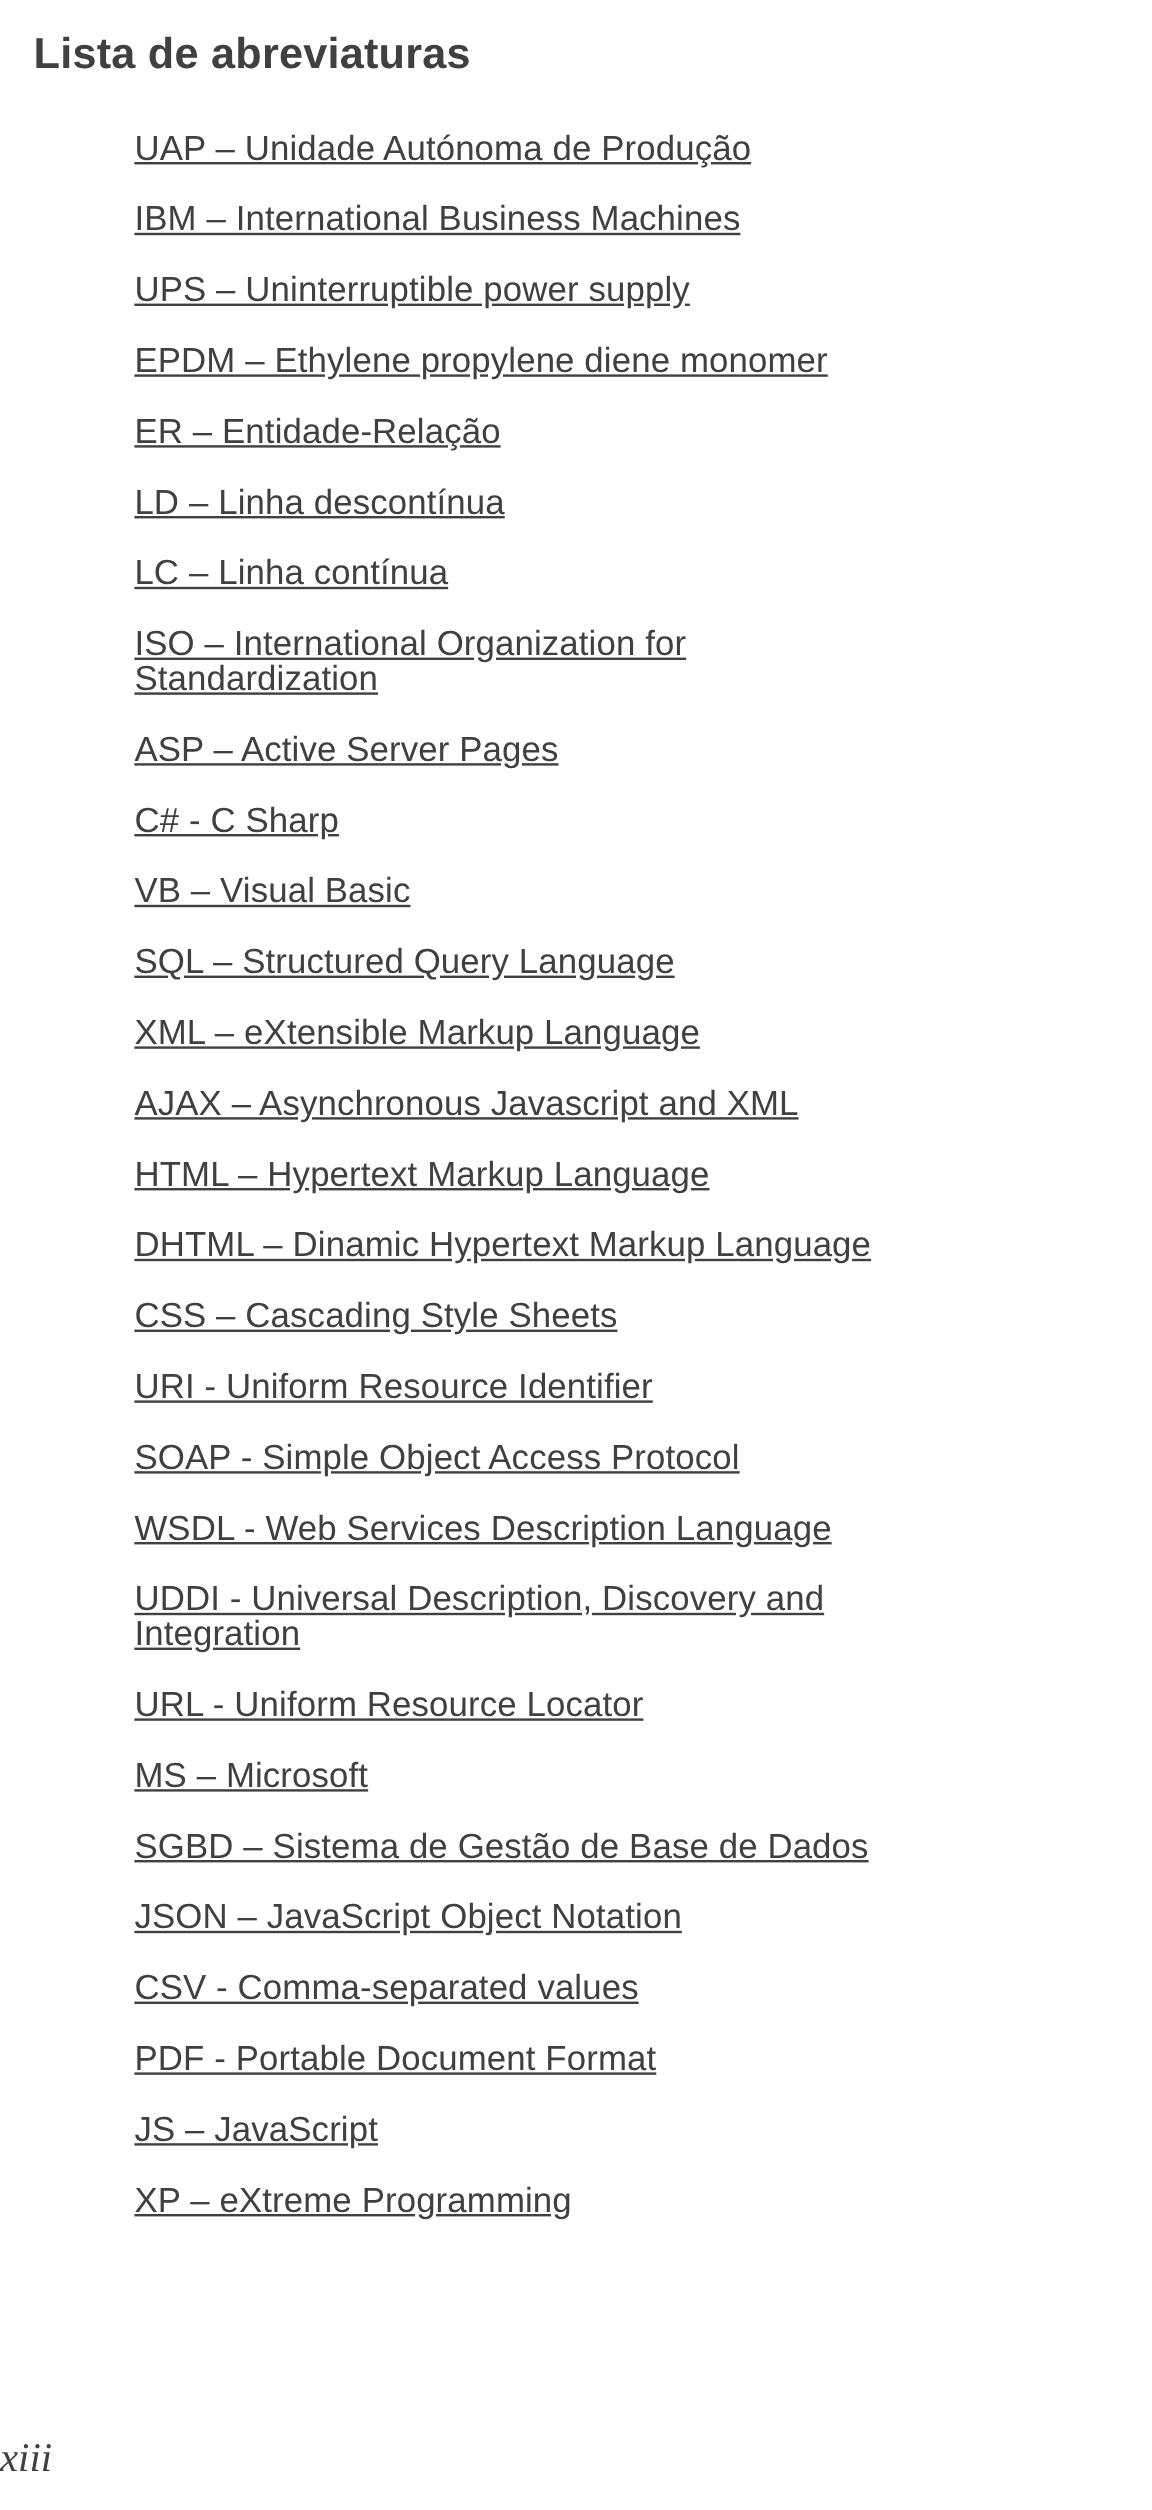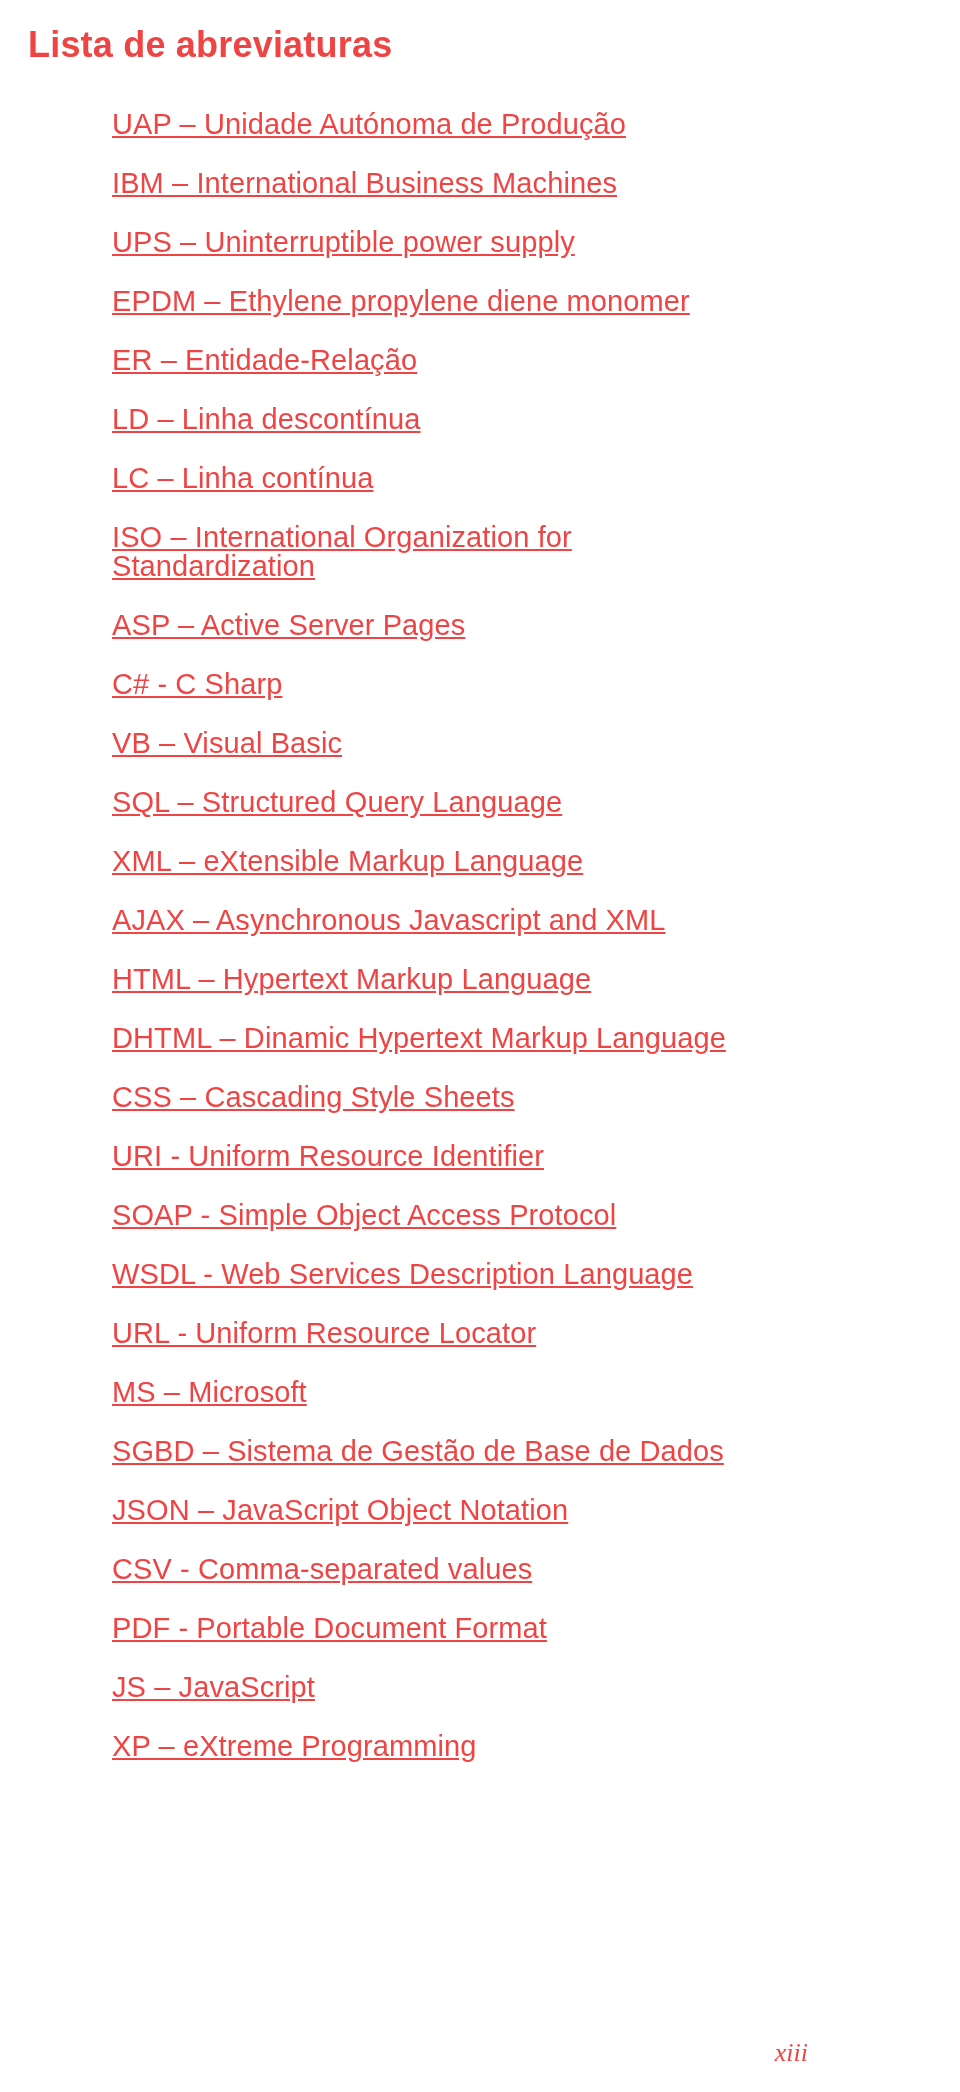--- a/index.html
+++ b/index.html
@@ -8,21 +8,21 @@
     background: #ffffff;
     width: 960px;
   }
   .page {
     box-sizing: border-box;
     width: 808px;
     min-height: 2092px;
     padding: 24px 28px 40px 28px;
     position: relative;
     font-family: "Trebuchet MS", "Lucida Sans Unicode", "Lucida Grande", sans-serif;
-    color: #ef4444;
+    color: #404040;
   }
   .title {
     font-size: 36px;
     font-weight: 700;
     margin: 0 0 44px 0;
     letter-spacing: 0.2px;
   }
   .list {
     padding-left: 84px;
     font-family: "Trebuchet MS", "Lucida Sans Unicode", "Lucida Grande", sans-serif;
@@ -32,24 +32,24 @@
     line-height: 1.0;
     margin: 0 0 30px 0;
     letter-spacing: 0.1px;
     text-decoration: underline;
   }
   .page-number {
     position: absolute;
     bottom: 24px;
     width: 100%;
     left: 0;
-    text-align: right;
+    text-align: left;
     font-family: "Times New Roman", Times, serif;
     font-style: italic;
-    font-size: 26px;
+    font-size: 34px;
   }
 </style>
 </head>
 <body>
 
 <div class="page">
 
   <h1 class="title">Lista de abreviaturas</h1>
 
   <div class="list">
@@ -66,20 +66,21 @@
     <p class="abbr-line">VB – Visual Basic</p>
     <p class="abbr-line">SQL – Structured Query Language</p>
     <p class="abbr-line">XML – eXtensible Markup Language</p>
     <p class="abbr-line">AJAX – Asynchronous Javascript and XML</p>
     <p class="abbr-line">HTML – Hypertext Markup Language</p>
     <p class="abbr-line">DHTML – Dinamic Hypertext Markup Language</p>
     <p class="abbr-line">CSS – Cascading Style Sheets</p>
     <p class="abbr-line">URI - Uniform Resource Identifier</p>
     <p class="abbr-line">SOAP - Simple Object Access Protocol</p>
     <p class="abbr-line">WSDL - Web Services Description Language</p>
+    <p class="abbr-line">UDDI - Universal Description, Discovery and Integration</p>
     <p class="abbr-line">URL - Uniform Resource Locator</p>
     <p class="abbr-line">MS – Microsoft</p>
     <p class="abbr-line">SGBD – Sistema de Gestão de Base de Dados</p>
     <p class="abbr-line">JSON – JavaScript Object Notation</p>
     <p class="abbr-line">CSV - Comma-separated values</p>
     <p class="abbr-line">PDF - Portable Document Format</p>
     <p class="abbr-line">JS – JavaScript</p>
     <p class="abbr-line">XP – eXtreme Programming</p>
   </div>
 

